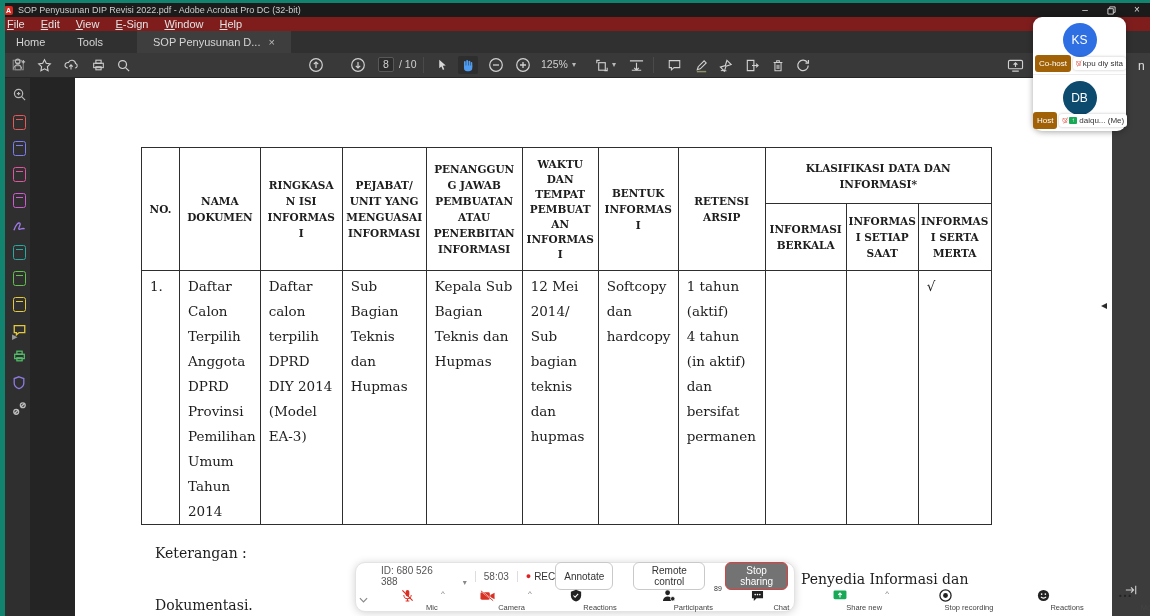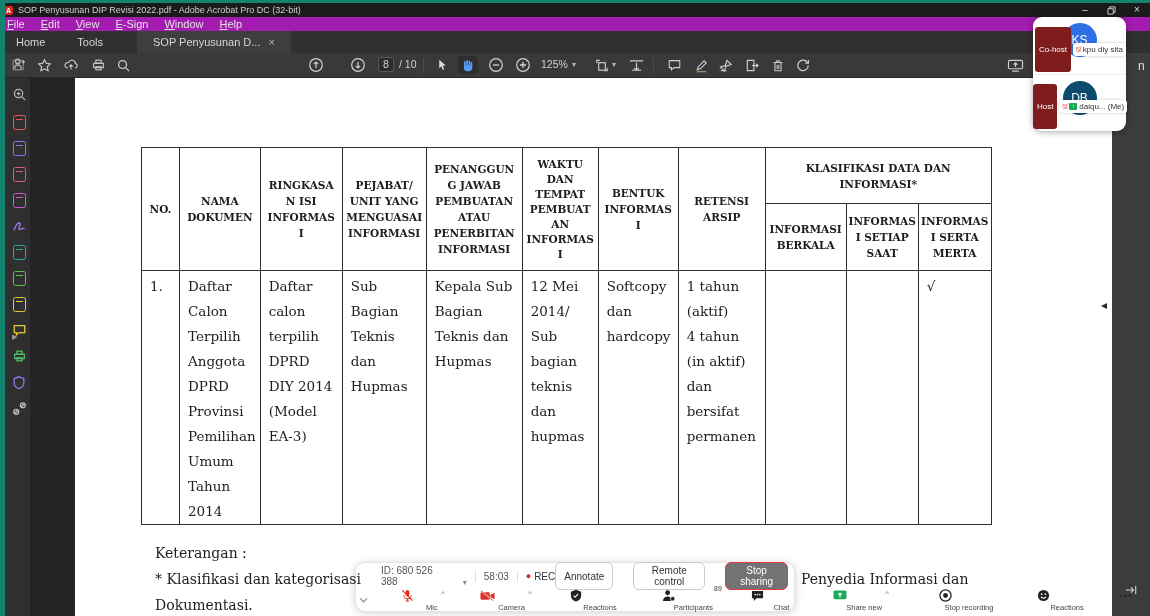--- a/index.html
+++ b/index.html
@@ -15,21 +15,21 @@
   
   .titlebar { position:absolute; left:0; top:3px; width:1150px; height:14px; background:#1b1b1b;
     display:flex; align-items:center; color:#cfcfcf; font-size:9px; }
   .pdf-logo { width:9px; height:9px; background:#d6281e; border-radius:2px; margin:0 5px 0 4px;
     color:#fff; font-size:7px; font-weight:bold; text-align:center; line-height:9px; }
   .wincontrols { margin-left:auto; display:flex; align-items:center; height:14px; }
   .winbtn { width:26px; height:14px; color:#ddd; font-size:10px; text-align:center; line-height:13px; }
   .winbtn svg { vertical-align:middle; }
 
   
-  .menubar { position:absolute; left:0; top:17px; width:1150px; height:14px; background:#a21caf;
+  .menubar { position:absolute; left:0; top:17px; width:1150px; height:14px; background:#7f1d1d;
     display:flex; align-items:center; gap:16px; padding-left:7px; color:#e2e2e2; font-size:11px; }
   .menu-item:first-letter { text-decoration:underline; }
 
   
   .tabbar { position:absolute; left:0; top:31px; width:1150px; height:22px; background:#303030;
     display:flex; align-items:stretch; color:#d5d5d5; font-size:11px; }
   .tab { display:flex; align-items:center; padding:0 16px; }
   .tab.doc { background:#3e3e3e; gap:8px; margin-left:18px; }
   .tab-close { color:#bbb; font-size:11px; }
 
@@ -73,21 +73,21 @@
   .note { position:absolute; font-size:14px; }
 
   
   .ppanel { position:absolute; left:1033px; top:17px; width:93px; height:114px; background:#fff;
     border-radius:9px; box-shadow:0 1px 6px rgba(0,0,0,.35); z-index:6; }
   .ptile { position:absolute; left:0; width:93px; height:57px; }
   .ptile + .ptile { border-top:1px solid #ececec; }
   .avatar { position:absolute; left:50%; top:6px; transform:translateX(-50%); width:34px; height:34px;
     border-radius:50%; color:#fff; font-size:12px; display:flex; align-items:center; justify-content:center; }
   .plabel { position:absolute; left:2px; bottom:2px; display:flex; align-items:center; gap:2px; font-size:8px; white-space:nowrap; }
-  .rolebadge { background:#7f1d1d; color:#fff; padding:18px 4px; border-radius:3px; }
+  .rolebadge { background:#a16207; color:#fff; padding:4px 4px; border-radius:3px; }
   .namebadge { background:#fff; color:#333; padding:1.5px 3px; border-radius:3px; box-shadow:0 0 3px rgba(0,0,0,.25);
     display:flex; align-items:center; gap:2px; }
 
   
   .ztoolbar { position:absolute; left:355px; top:562px; width:440px; height:50px; background:#fff;
     border:1px solid #e3e3e3; border-radius:10px; box-shadow:0 1px 8px rgba(0,0,0,.18); z-index:5; }
   .zrow1 { position:absolute; left:0; top:3px; width:100%; height:20px; display:flex; align-items:center;
     font-size:10px; color:#555; }
   .zid { margin-left:25px; display:flex; align-items:flex-end; gap:20px; }
   .zsep { width:1px; height:11px; background:#ddd; margin:0 8px; }
@@ -465,21 +465,20 @@
 bersifat
 permanen</td>
       <td></td>
       <td></td>
       <td class="ck">√</td>
     </tr>
   </tbody>
     </table>
 
   <span class="note doc-serif" style="left:155px; top:545px">Keterangan :</span>
-  <span class="note doc-serif" style="left:155px; top:571px; z-index:7">* Klasifikasi dan kategorisasi</span>
   <span class="note doc-serif" style="left:801px; top:571px">Penyedia Informasi dan</span>
   <span class="note doc-serif" style="left:155px; top:597px">Dokumentasi.</span>
 
   <div class="ppanel">
     <div class="ptile" style="top:0">
       <div class="avatar" style="background:#2F6FE4">KS</div>
       <div class="plabel">
         <span class="rolebadge">Co-host</span>
         <span class="namebadge">
           <span class="micmini">⍉̸</span>

